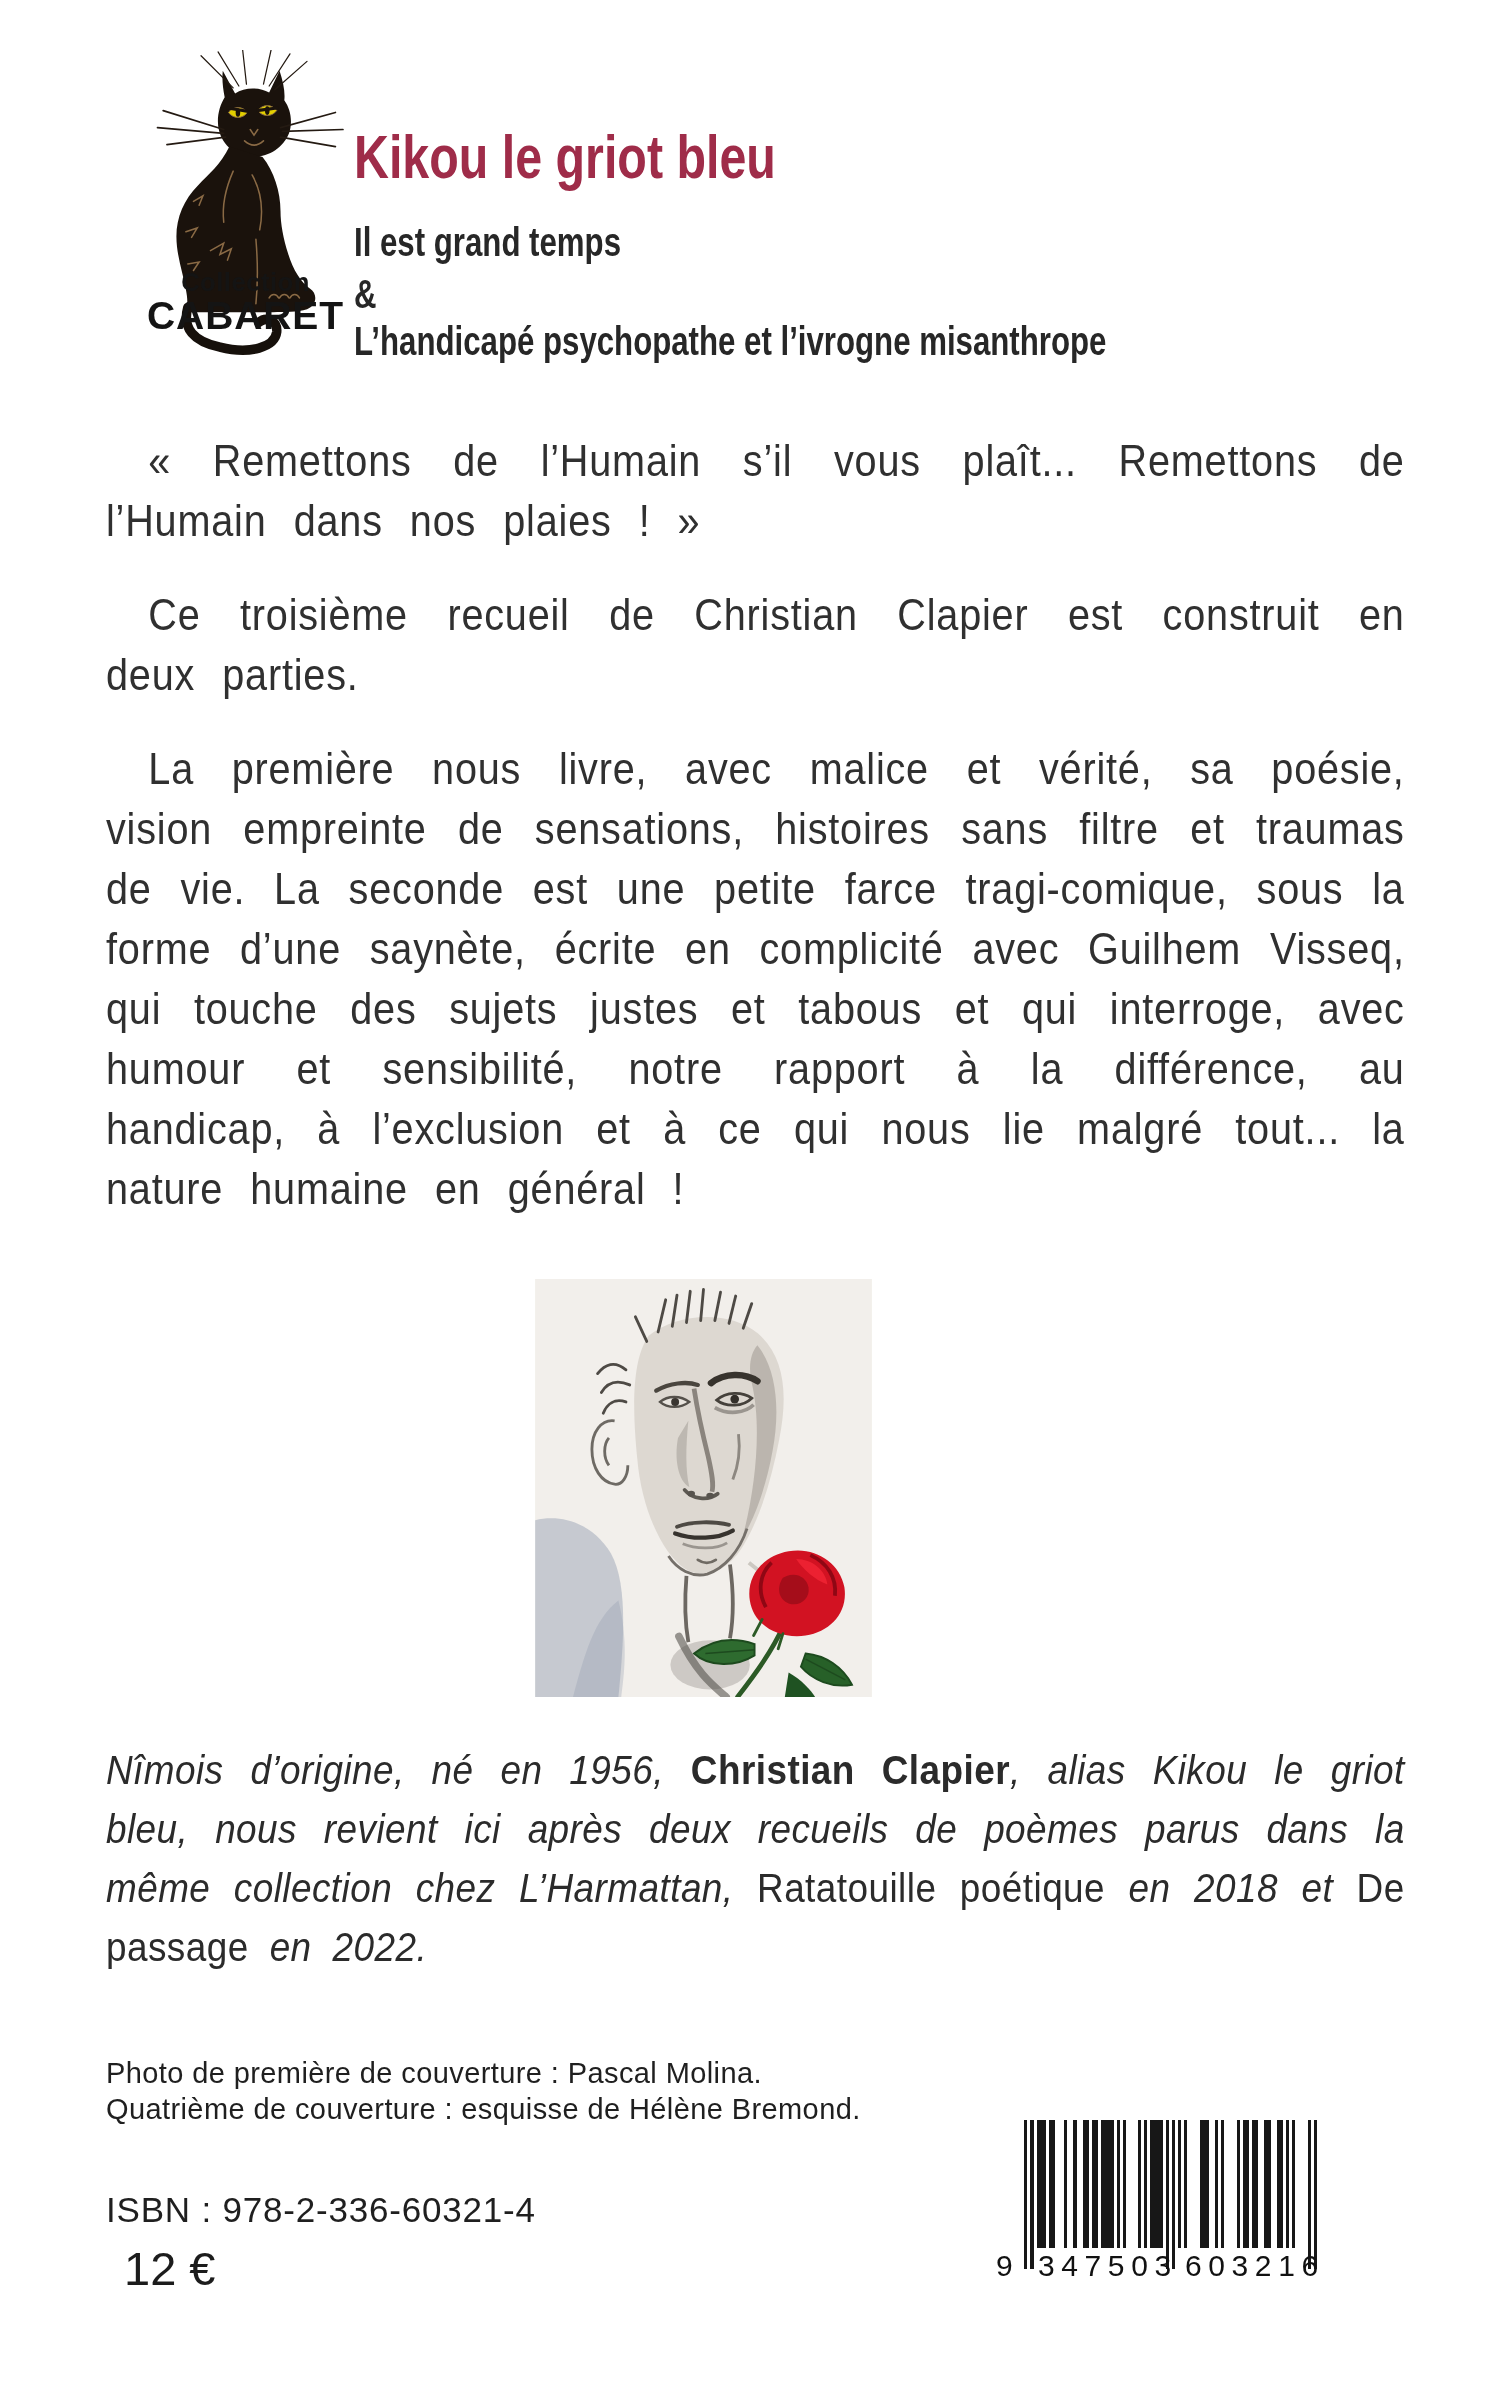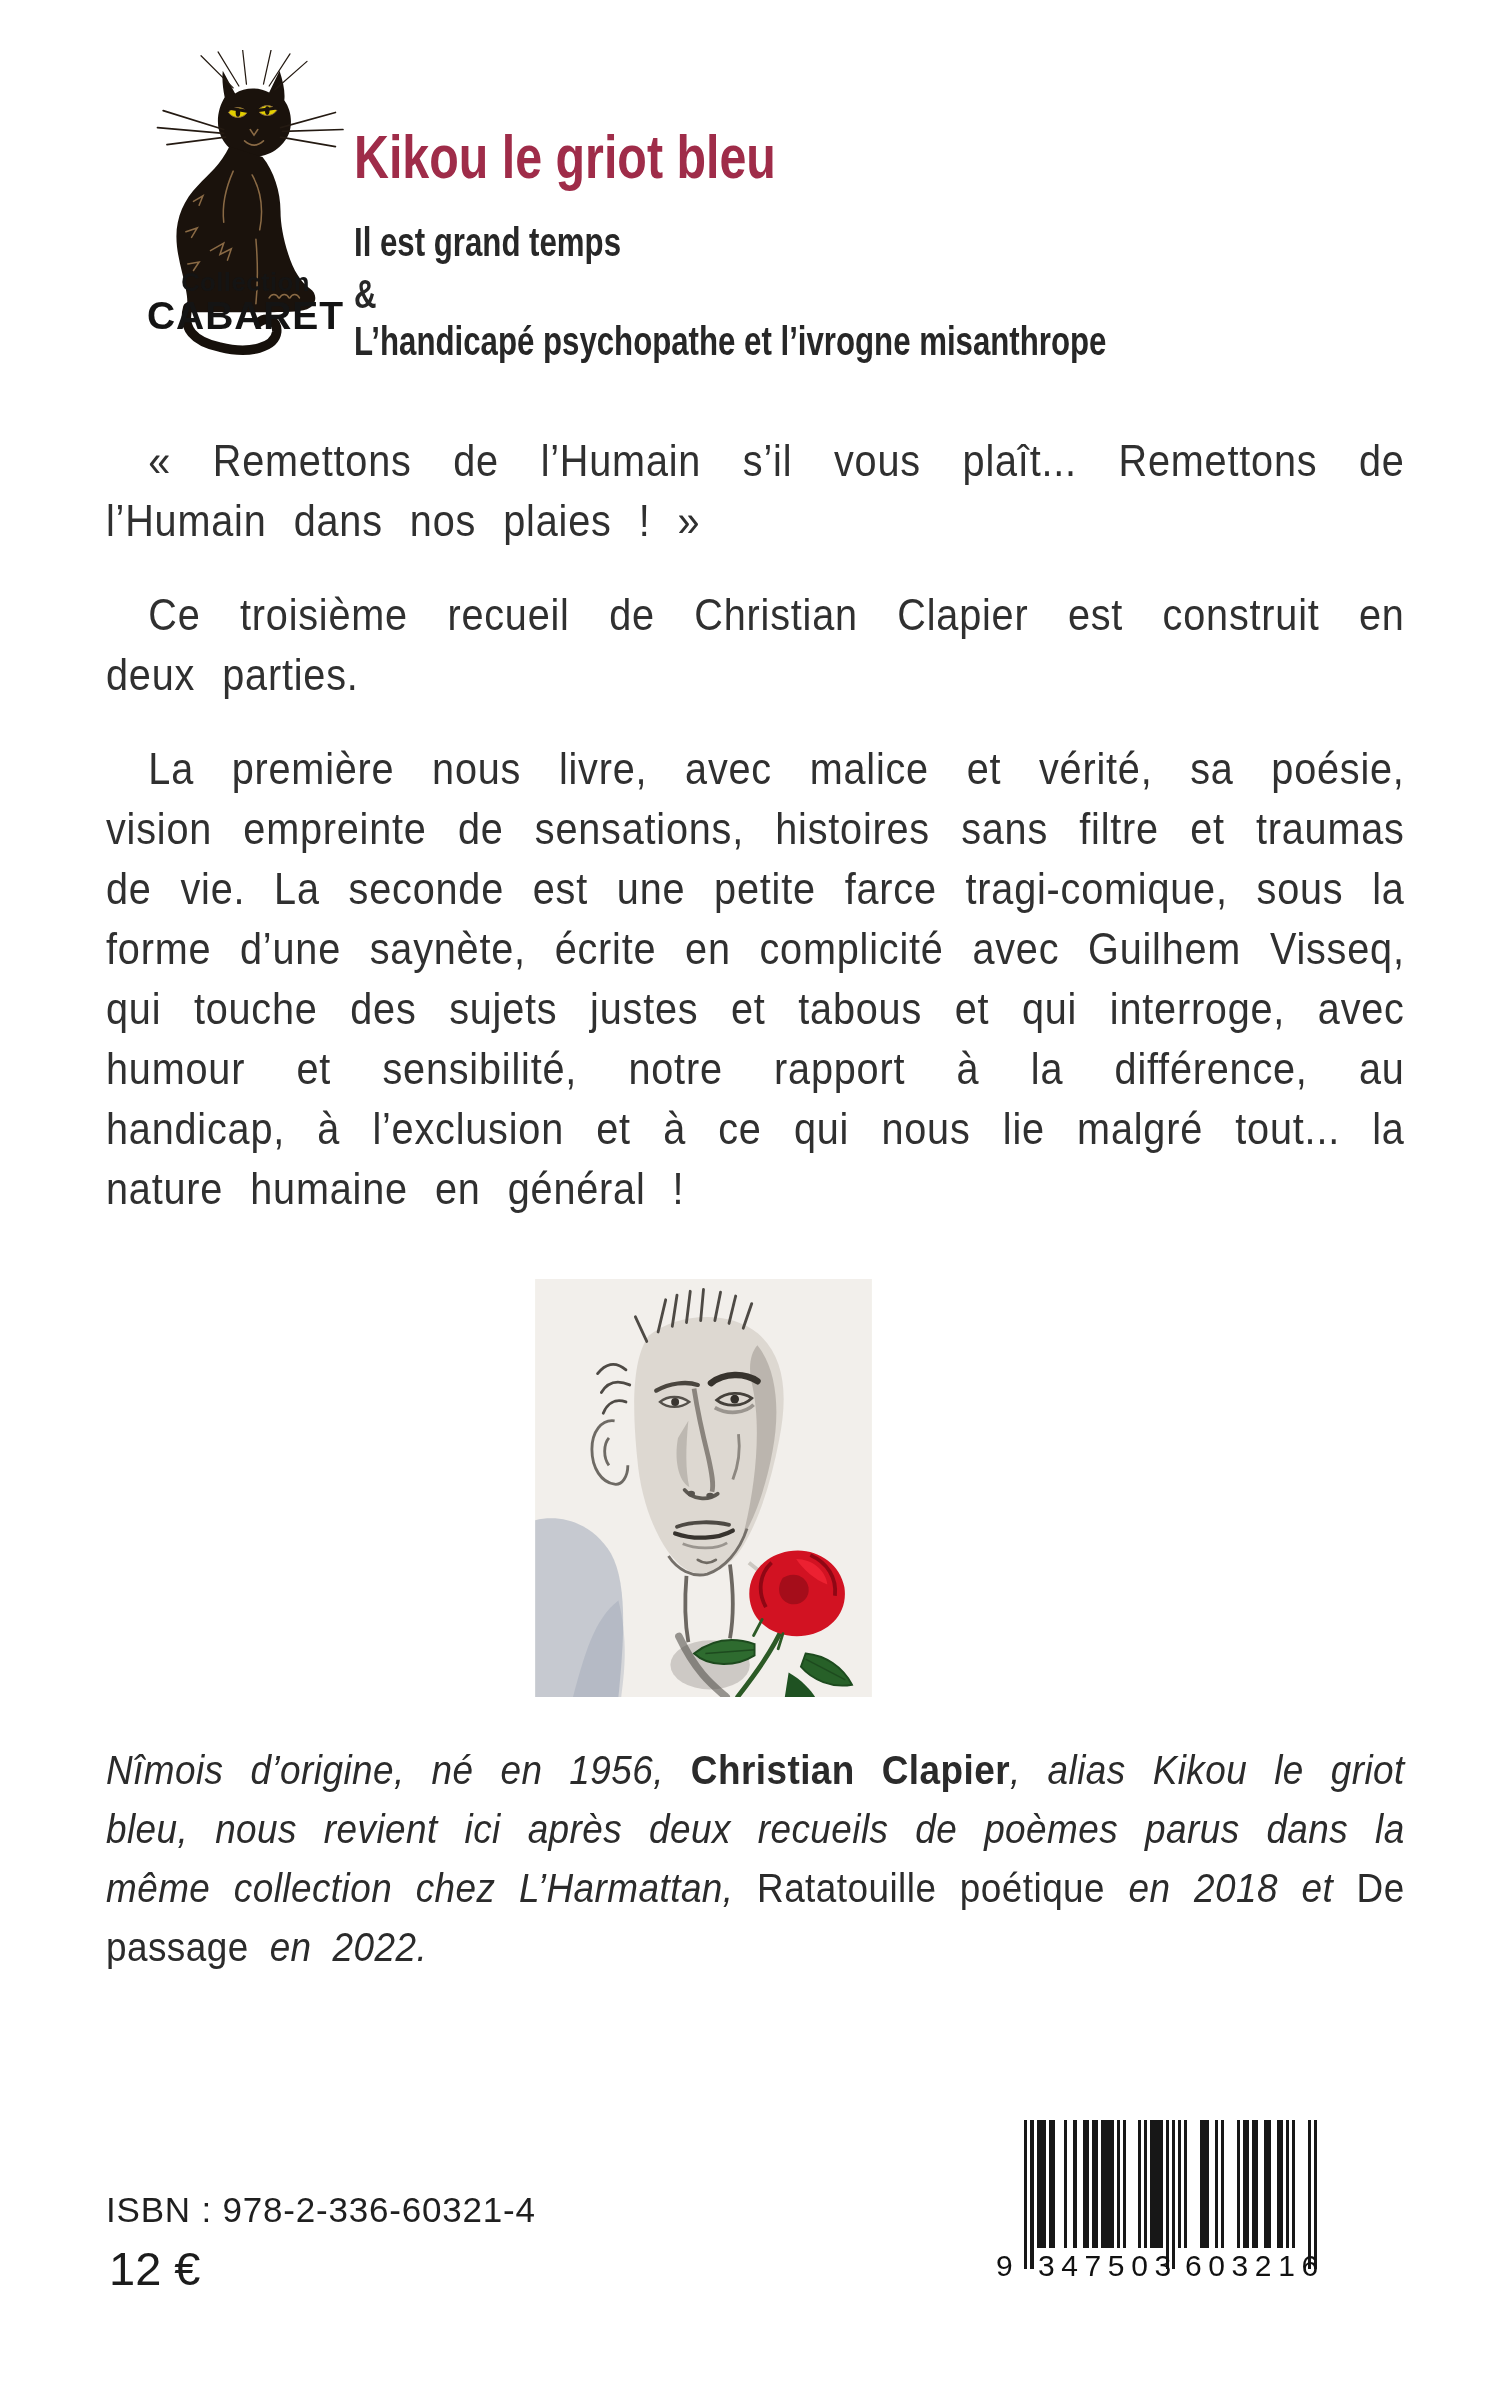--- a/index.html
+++ b/index.html
@@ -47,21 +47,21 @@
     letter-spacing:0.5px; word-spacing:11.4px; text-align:justify;
   }
   #bio .rm { font-style:normal; }
   #bio b.rm { font-weight:bold; }
 
   
   #credits { left:106px; top:2055px; font-size:29px; line-height:36px; color:#1f1f1f; letter-spacing:0.4px; }
 
   
   #isbn  { left:106px; top:2190px; font-size:35px; color:#1f1f1f; letter-spacing:0.8px; }
-  #price { left:109px; top:2241px; font-size:47px; color:#1c1c1c; }
+  #price { left:124px; top:2241px; font-size:47px; color:#1c1c1c; }
 
   
   #barcode { left:994px; top:2120px; width:331px; height:194px; }
   #barcode-svg { position:absolute; left:30px; top:0; }
   .bc-digit { position:absolute; top:131px; font-size:30px; line-height:30px; color:#111; }
   #bc-lead   { left:1.9px; }
   #bc-left   { left:44px;  width:127px; text-align:center; letter-spacing:6.6px; }
   #bc-right  { left:191px; width:127px; text-align:right; letter-spacing:6.6px; }
 </style>
 </head>
@@ -217,20 +217,24 @@
       <path d="M262,316 C255,326 257,339 268,343 C280,347 291,338 289,326 C287,315 276,310 266,314 Z" fill="#a50d1a"></path>
       <path d="M276,296 C293,296 307,308 309,323 C296,318 284,308 276,296 Z" fill="#ee2433" opacity="0.9"></path>
       <path d="M240,360 L231,377 M262,375 L257,391" stroke="#2c5a26" stroke-width="3" stroke-linecap="round"></path>
     </svg>
   </div>
 
   <div id="bio" class="abs">
     <p><span>Nîmois d’origine, né en 1956, </span><b class="rm">Christian Clapier</b><span>, alias Kikou le griot bleu, nous revient ici après deux recueils de poèmes parus dans la même collection chez L’Harmattan, </span><span class="rm">Ratatouille poétique</span><span> en 2018 et </span><span class="rm">De passage</span><span> en 2022.</span></p>
   </div>
 
+  <div id="credits" class="abs">
+    <div>Photo de première de couverture : Pascal Molina.</div>
+    <div>Quatrième de couverture : esquisse de Hélène Bremond.</div>
+  </div>
 
   <div id="isbn" class="abs">ISBN : 978-2-336-60321-4</div>
   <div id="price" class="abs">12 €</div>
 
   <div id="barcode" class="abs">
     <svg id="barcode-svg" width="293" height="151" shape-rendering="crispEdges" viewBox="0 0 310 160">
         <rect x="0.00" y="0" width="3.31" height="158" fill="#171717"></rect>
         <rect x="6.53" y="0" width="3.31" height="158" fill="#171717"></rect>
         <rect x="13.05" y="0" width="3.31" height="136" fill="#171717"></rect>
         <rect x="16.32" y="0" width="3.31" height="136" fill="#171717"></rect>

